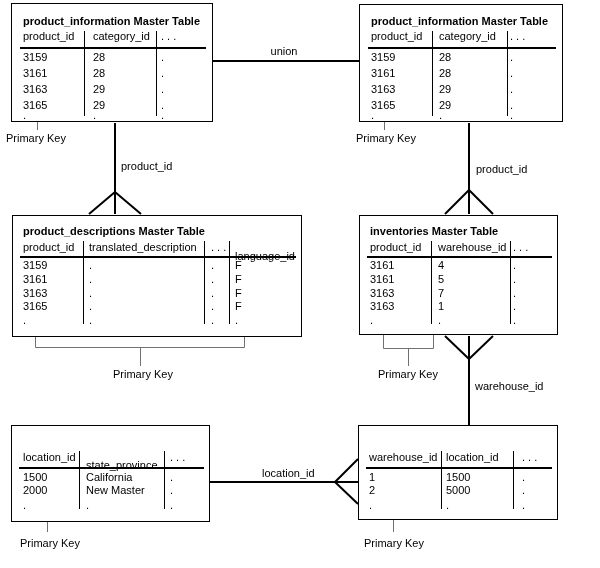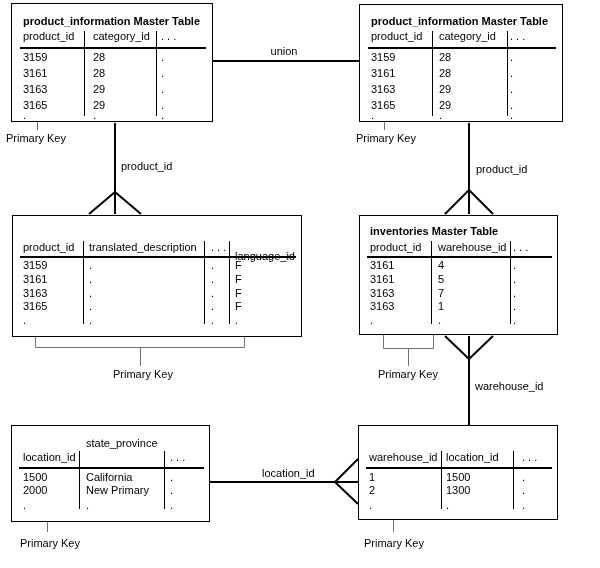--- a/index.html
+++ b/index.html
@@ -91,20 +91,21 @@
       <div class="cell" style="left: 79px; top: 79px;">29</div>
       <div class="cell" style="left: 150px; top: 79px;">.</div>
       <div class="cell" style="left: 11px; top: 95px;">3165</div>
       <div class="cell" style="left: 79px; top: 95px;">29</div>
       <div class="cell" style="left: 150px; top: 95px;">.</div>
       <div class="cell" style="left: 11px; top: 105px;">.</div>
       <div class="cell" style="left: 79px; top: 105px;">.</div>
       <div class="cell" style="left: 150px; top: 105px;">.</div>
     </div>
   <div class="tbl" style="left: 12px; top: 215px; width: 290px; height: 122px;">
+      <div class="title" style="left: 10px; top: 9px;">product_descriptions Master Table</div>
       <div class="cell" style="left: 10px; top: 26px;">product_id</div>
       <div class="cell" style="left: 76px; top: 26px;">translated_description</div>
       <div class="cell" style="left: 198px; top: 26px;">. . .</div>
       <div class="cell" style="left: 222px; top: 35px;">language_id</div>
       <div class="sep" style="left: 7px; top: 40px; width: 276px;"></div>
       <div class="vdiv" style="left: 70px; top: 25px; height: 83px;"></div>
       <div class="vdiv" style="left: 191px; top: 25px; height: 83px;"></div>
       <div class="vdiv" style="left: 216px; top: 25px; height: 83px;"></div>
       <div class="cell" style="left: 10px; top: 44px;">3159</div>
       <div class="cell" style="left: 76px; top: 44px;">.</div>
@@ -146,47 +147,47 @@
       <div class="cell" style="left: 153px; top: 72px;">.</div>
       <div class="cell" style="left: 10px; top: 85px;">3163</div>
       <div class="cell" style="left: 78px; top: 85px;">1</div>
       <div class="cell" style="left: 153px; top: 85px;">.</div>
       <div class="cell" style="left: 10px; top: 99px;">.</div>
       <div class="cell" style="left: 78px; top: 99px;">.</div>
       <div class="cell" style="left: 153px; top: 99px;">.</div>
     </div>
   <div class="tbl" style="left: 11px; top: 425px; width: 199px; height: 97px;">
       <div class="cell" style="left: 11px; top: 26px;">location_id</div>
-      <div class="cell" style="left: 74px; top: 12px;">state_province</div>
+      <div class="cell" style="left: 74px; top: 34px;">state_province</div>
       <div class="cell" style="left: 158px; top: 26px;">. . .</div>
       <div class="sep" style="left: 7px; top: 41px; width: 185px;"></div>
       <div class="vdiv" style="left: 67px; top: 25px; height: 58px;"></div>
       <div class="vdiv" style="left: 152px; top: 25px; height: 58px;"></div>
       <div class="cell" style="left: 11px; top: 46px;">1500</div>
       <div class="cell" style="left: 74px; top: 46px;">California</div>
       <div class="cell" style="left: 158px; top: 46px;">.</div>
       <div class="cell" style="left: 11px; top: 59px;">2000</div>
-      <div class="cell" style="left: 74px; top: 59px;">New Primary</div>
+      <div class="cell" style="left: 74px; top: 59px;">New Master</div>
       <div class="cell" style="left: 158px; top: 59px;">.</div>
       <div class="cell" style="left: 11px; top: 74px;">.</div>
       <div class="cell" style="left: 74px; top: 74px;">.</div>
       <div class="cell" style="left: 158px; top: 74px;">.</div>
     </div>
   <div class="tbl" style="left: 358px; top: 425px; width: 200px; height: 95px;">
       <div class="cell" style="left: 10px; top: 26px;">warehouse_id</div>
       <div class="cell" style="left: 87px; top: 26px;">location_id</div>
       <div class="cell" style="left: 163px; top: 26px;">. . .</div>
       <div class="sep" style="left: 7px; top: 41px; width: 186px;"></div>
       <div class="vdiv" style="left: 82px; top: 25px; height: 58px;"></div>
       <div class="vdiv" style="left: 154px; top: 25px; height: 58px;"></div>
       <div class="cell" style="left: 10px; top: 46px;">1</div>
       <div class="cell" style="left: 87px; top: 46px;">1500</div>
       <div class="cell" style="left: 163px; top: 46px;">.</div>
       <div class="cell" style="left: 10px; top: 59px;">2</div>
-      <div class="cell" style="left: 87px; top: 59px;">1300</div>
+      <div class="cell" style="left: 87px; top: 59px;">5000</div>
       <div class="cell" style="left: 163px; top: 59px;">.</div>
       <div class="cell" style="left: 10px; top: 74px;">.</div>
       <div class="cell" style="left: 87px; top: 74px;">.</div>
       <div class="cell" style="left: 163px; top: 74px;">.</div>
     </div>
 
   <div class="lbl l-union">union</div>
   <div class="lbl l-pid-left">product_id</div>
   <div class="lbl l-pid-right">product_id</div>
   <div class="lbl l-wid">warehouse_id</div>

